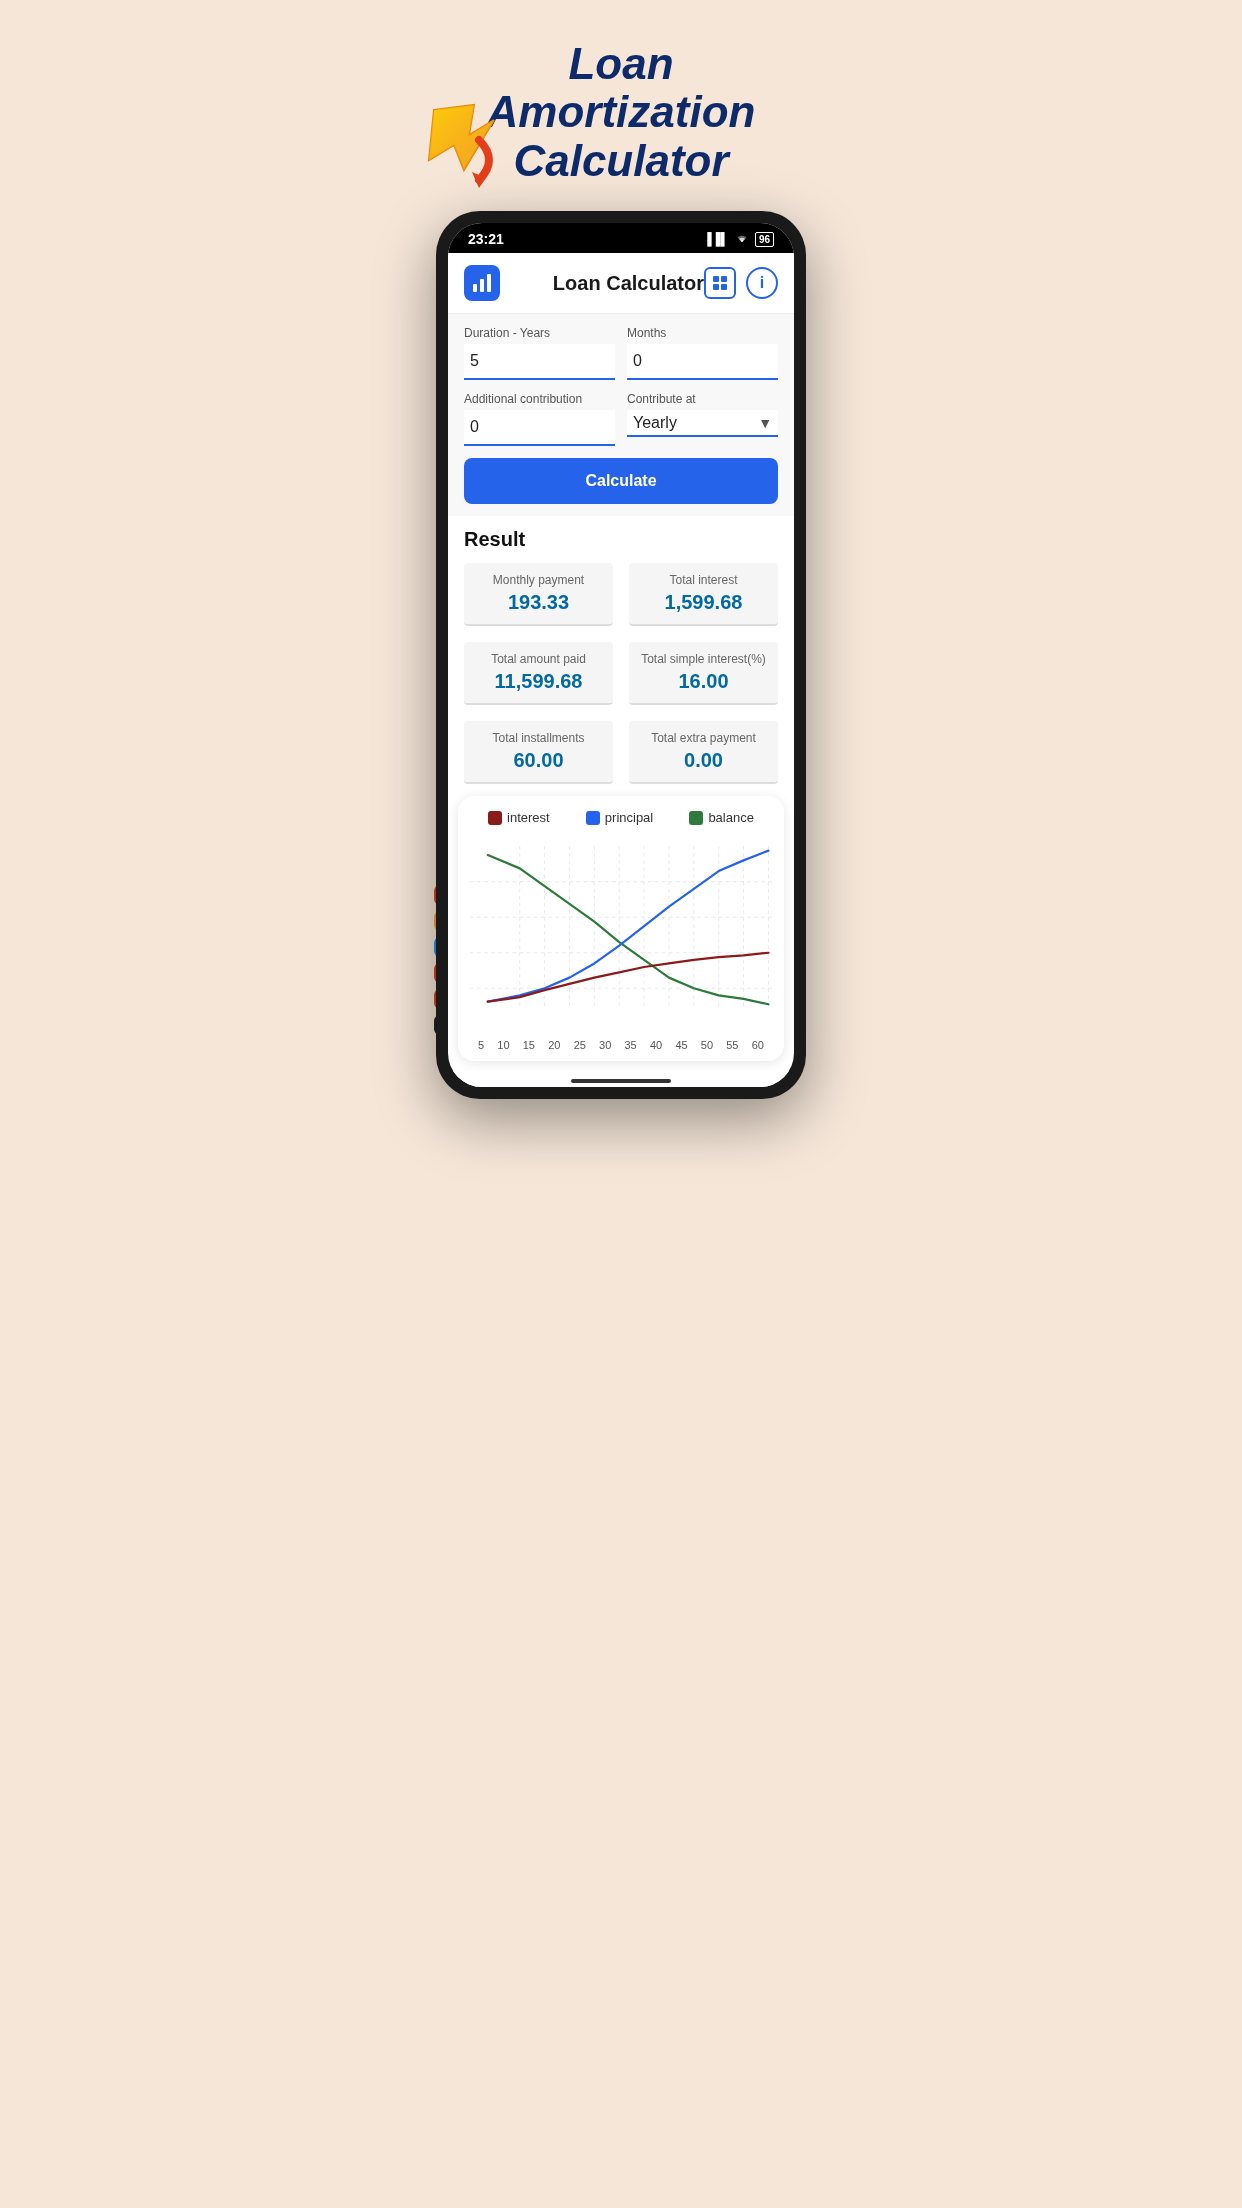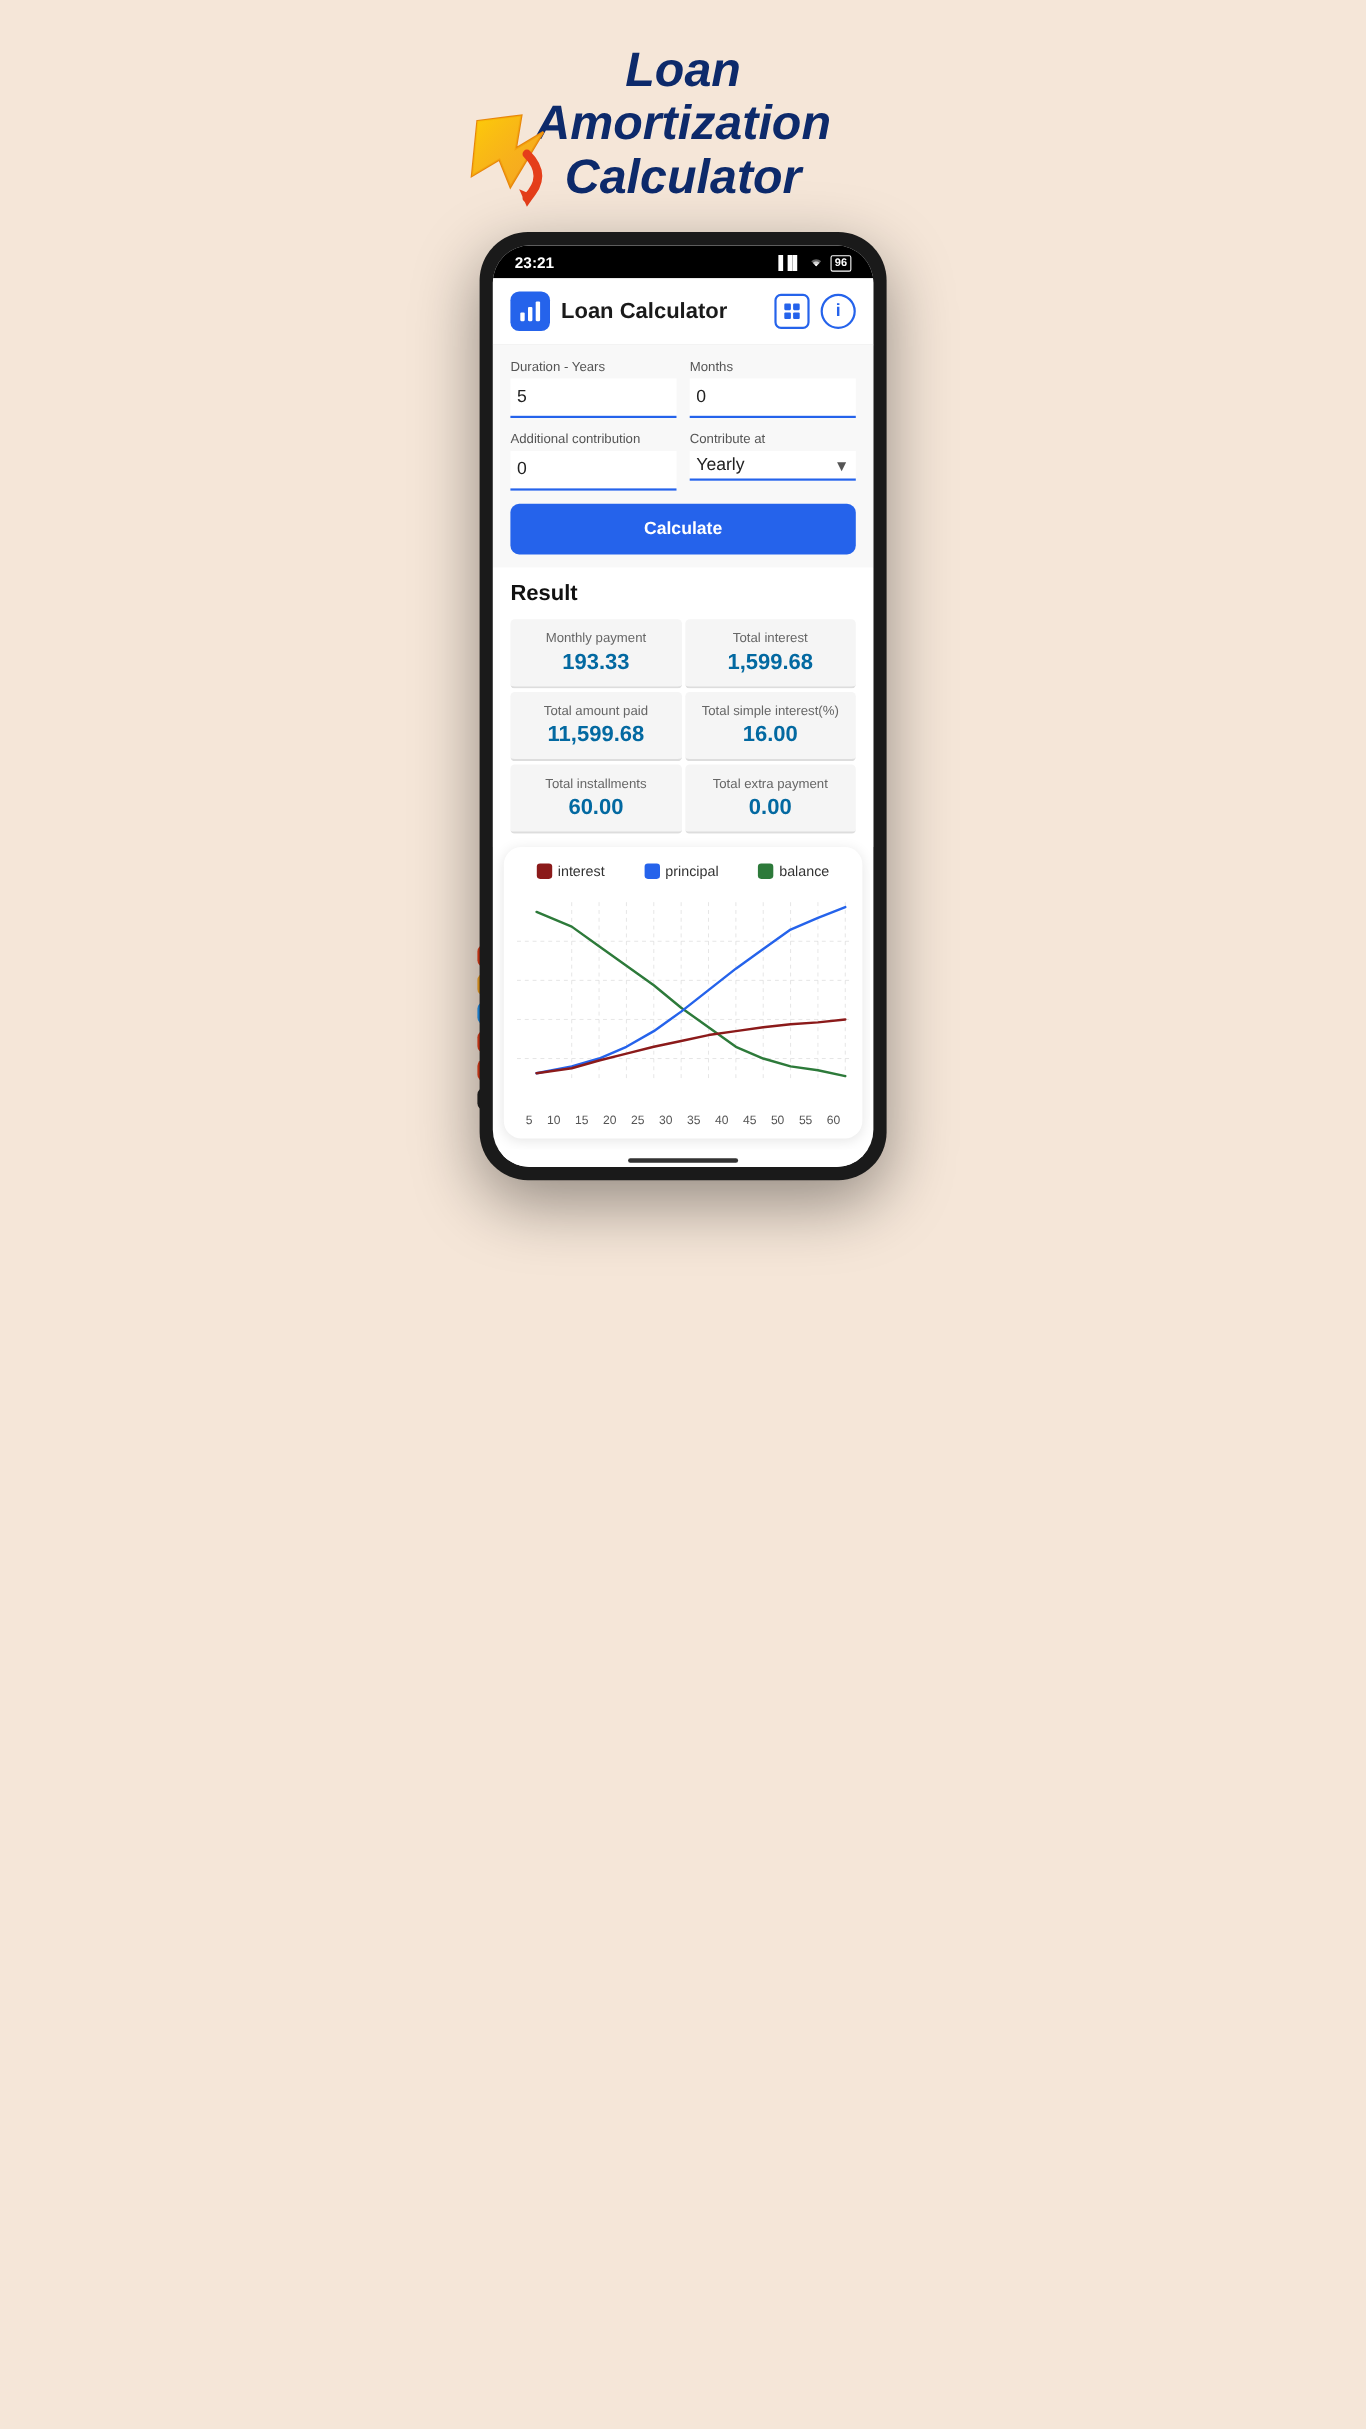--- a/index.html
+++ b/index.html
@@ -76,20 +76,21 @@
     .status-time { font-size: 14px; font-weight: 700; }
     .status-icons { display: flex; align-items: center; gap: 5px; font-size: 12px; }
 
     
     .app-header {
       display: flex;
       align-items: center;
       padding: 12px 16px;
       border-bottom: 1px solid #eee;
       background: #fff;
+      text-align: right;
     }
     .app-logo {
       width: 36px;
       height: 36px;
       background: #2563eb;
       border-radius: 8px;
       display: flex;
       align-items: center;
       justify-content: center;
       color: white;
@@ -210,21 +211,21 @@
     }
     .result-title {
       font-size: 20px;
       font-weight: 800;
       color: #111;
       margin-bottom: 12px;
     }
     .result-grid {
       display: grid;
       grid-template-columns: 1fr 1fr;
-      gap: 3px;
+      gap: 16px;
     }
     .result-card {
       background: #f5f5f5;
       border-radius: 4px;
       padding: 10px;
       display: flex;
       flex-direction: column;
       align-items: center;
       border-bottom: 2px solid #ddd;
     }

